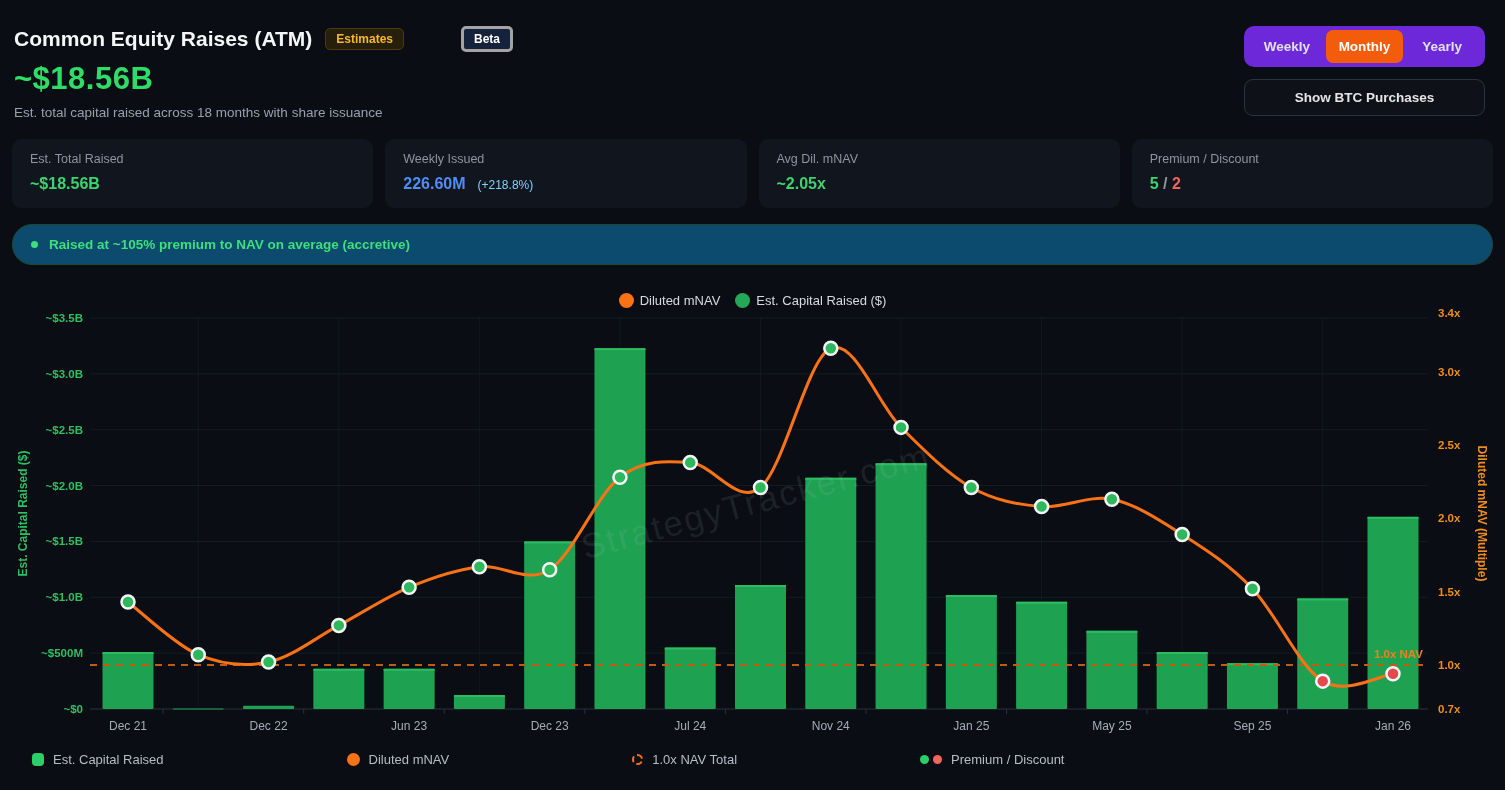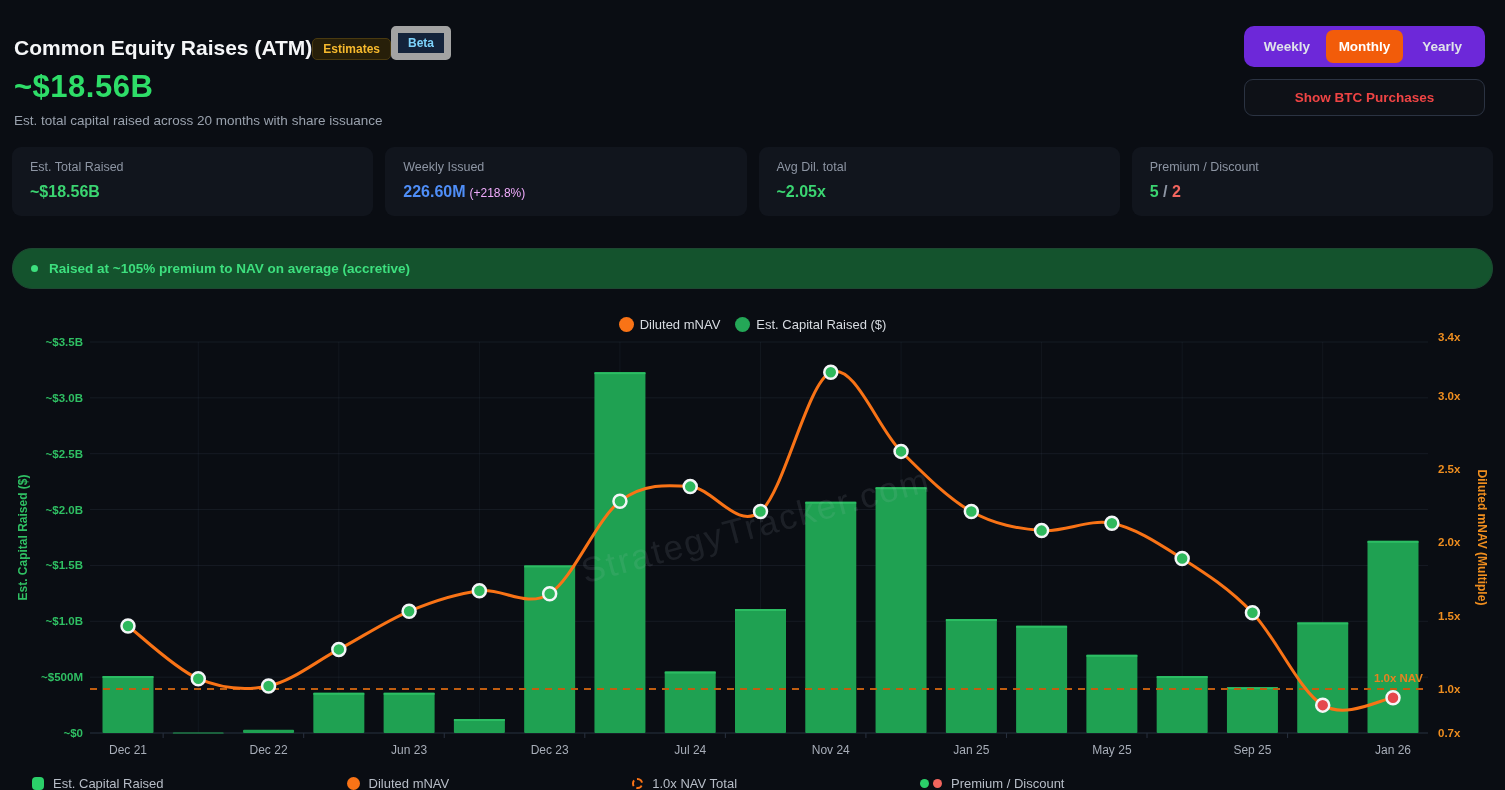--- a/index.html
+++ b/index.html
@@ -2,45 +2,45 @@
 <html><head>
 <meta charset="utf-8">
 <style>
   * { margin:0; padding:0; box-sizing:border-box; }
   html,body { width:1505px; height:790px; overflow:hidden; }
   body { background:#0a0d13; color:#e5e7eb; font-family:"Liberation Sans","DejaVu Sans",sans-serif; }
   .page { padding:12px 12px 0; }
 
   
   .header { display:flex; justify-content:space-between; align-items:flex-start; padding:14px 8px 0 2px; }
-  .title-row { display:flex; align-items:flex-end; }
+  .title-row { display:flex; align-items:center; gap:13px; }
   .title { font-size:21px; font-weight:bold; color:#f5f6f8; }
   .badge { font-size:12px; padding:3px 10px; border-radius:5px; font-weight:600; }
   .badge.amber { color:#f6b92d; background:#271f09; border:1px solid #4a3a10; }
-  .badge.blue  { color:#7dd3fc; background:#14233b; border:7px solid #a3a3a3; }
+  .badge.blue  { color:#ffffff; background:#14233b; border:3px solid #a3a3a3;margin-left:44px; }
   .big-number { font-size:31px; font-weight:bold; color:#2edd68; margin-top:9px; letter-spacing:.5px; }
   .subtitle { font-size:13.5px; color:#99a1ad; margin-top:8px; }
   .h-right { display:flex; flex-direction:column; gap:12px; width:241px; }
   .toggle { display:flex; background:#6d28d9; border-radius:10px; padding:4px; }
   .toggle button { background:transparent; border:none; color:#dfe3e9; font-weight:bold; font-size:13.5px;
                    padding:9px 0; flex:1; border-radius:7px; cursor:pointer; font-family:inherit; }
   .toggle button.active { background:#f25c0a; color:#fff; }
-  .btc-btn { background:rgba(255,255,255,0.02); border:1px solid #2b3342; border-radius:9px; color:#ef4444;
+  .btc-btn { background:rgba(255,255,255,0.02); border:1px solid #2b3342; border-radius:9px; color:#e5e5e5;
              font-weight:bold; font-size:13.5px; padding:10px 0; cursor:pointer; font-family:inherit; }
 
   
   .stats { display:flex; gap:12px; margin-top:19px; }
   .card { flex:1; background:#11151d; border-radius:9px; padding:13px 18px 15px; }
   .card-label { font-size:12.5px; color:#8d95a3; }
   .card-value { font-size:16px; font-weight:bold; margin-top:9px; }
   .green { color:#3bd471; } .blue { color:#4f8ef7; } .red { color:#f2655e; } .sep { color:#8d95a3; }
-  .card-suffix { font-size:12px; color:#f0abfc; font-weight:normal; margin-left:4px; }
-
-  
-  .banner { margin-top:32px; background:#14532d; border:1px solid #1e4832; border-radius:20px;
+  .card-suffix { font-size:12px; color:#7dd3fc; font-weight:normal; margin-left:12px; }
+
+  
+  .banner { margin-top:16px; background:#0c4a6e; border:1px solid #1e4832; border-radius:20px;
             padding:12px 18px; display:flex; align-items:center; gap:11px; }
   .banner-dot { width:7px; height:7px; border-radius:50%; background:#3ddf7e; flex:none; }
   .banner-text { color:#3ddf7e; font-size:13.5px; font-weight:bold; }
 
   
   .chart-section { position:relative; height:468px; margin:10px -12px 0; }
   .chart-section svg { position:absolute; inset:0; }
   .top-legend { position:absolute; top:18px; left:0; right:0; display:flex; justify-content:center;
                 gap:15px; align-items:center; pointer-events:none; }
   .tl-item { display:flex; align-items:center; gap:6px; color:#d7dbe1; font-size:13px; }
@@ -62,21 +62,21 @@
 <div class="page">
 
   <div class="header">
     <div>
       <div class="title-row">
         <span class="title">Common Equity Raises (ATM)</span>
         <span class="badge amber">Estimates</span>
         <span class="badge blue">Beta</span>
       </div>
       <div class="big-number">~$18.56B</div>
-      <div class="subtitle">Est. total capital raised across 20 months with share issuance</div>
+      <div class="subtitle">Est. total capital raised across 18 months with share issuance</div>
     </div>
     <div class="h-right">
       <div class="toggle">
         <button>Weekly</button>
         <button class="active">Monthly</button>
         <button>Yearly</button>
       </div>
       <button class="btc-btn">Show BTC Purchases</button>
     </div>
   </div>
@@ -86,21 +86,21 @@
       <div class="card-label">Est. Total Raised</div>
       <div class="card-value green">~$18.56B</div>
     </div>
     <div class="card">
       <div class="card-label">Weekly Issued</div>
       <div class="card-value blue">
         <span>226.60M</span><span class="card-suffix">(+218.8%)</span>
       </div>
     </div>
     <div class="card">
-      <div class="card-label">Avg Dil. total</div>
+      <div class="card-label">Avg Dil. mNAV</div>
       <div class="card-value green">~2.05x</div>
     </div>
     <div class="card">
       <div class="card-label">Premium / Discount</div>
       <div class="card-value">
         <span class="green">5</span>
         <span class="sep"> </span><span class="sep">/</span><span class="sep"> </span>
         <span class="red">2</span>
       </div>
     </div>

